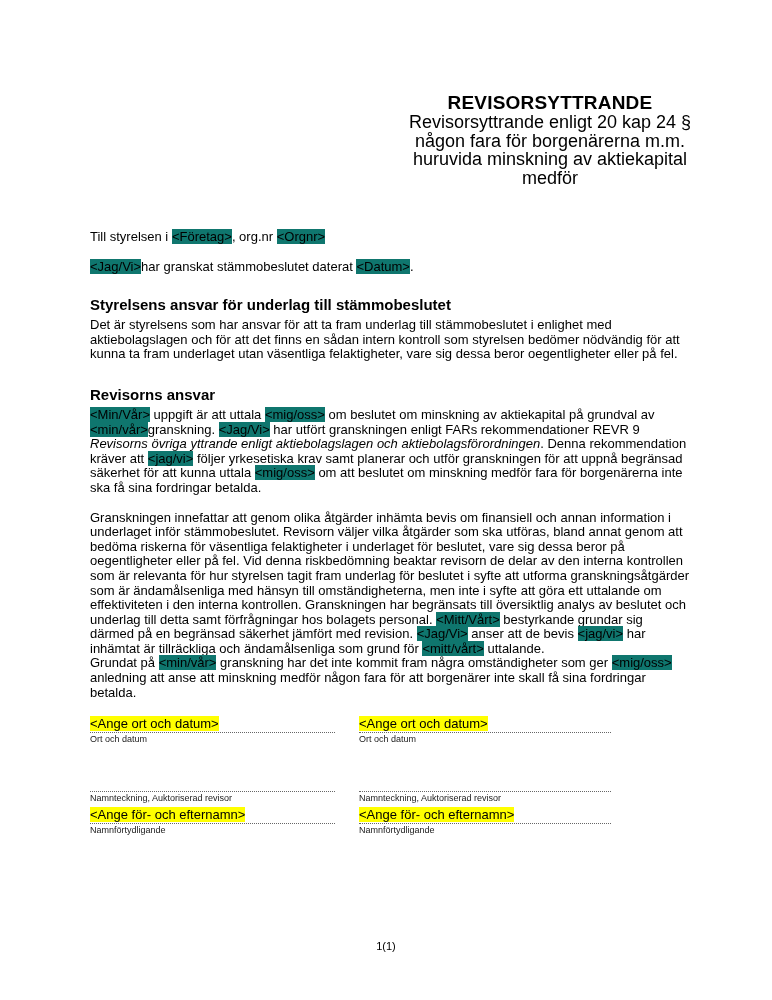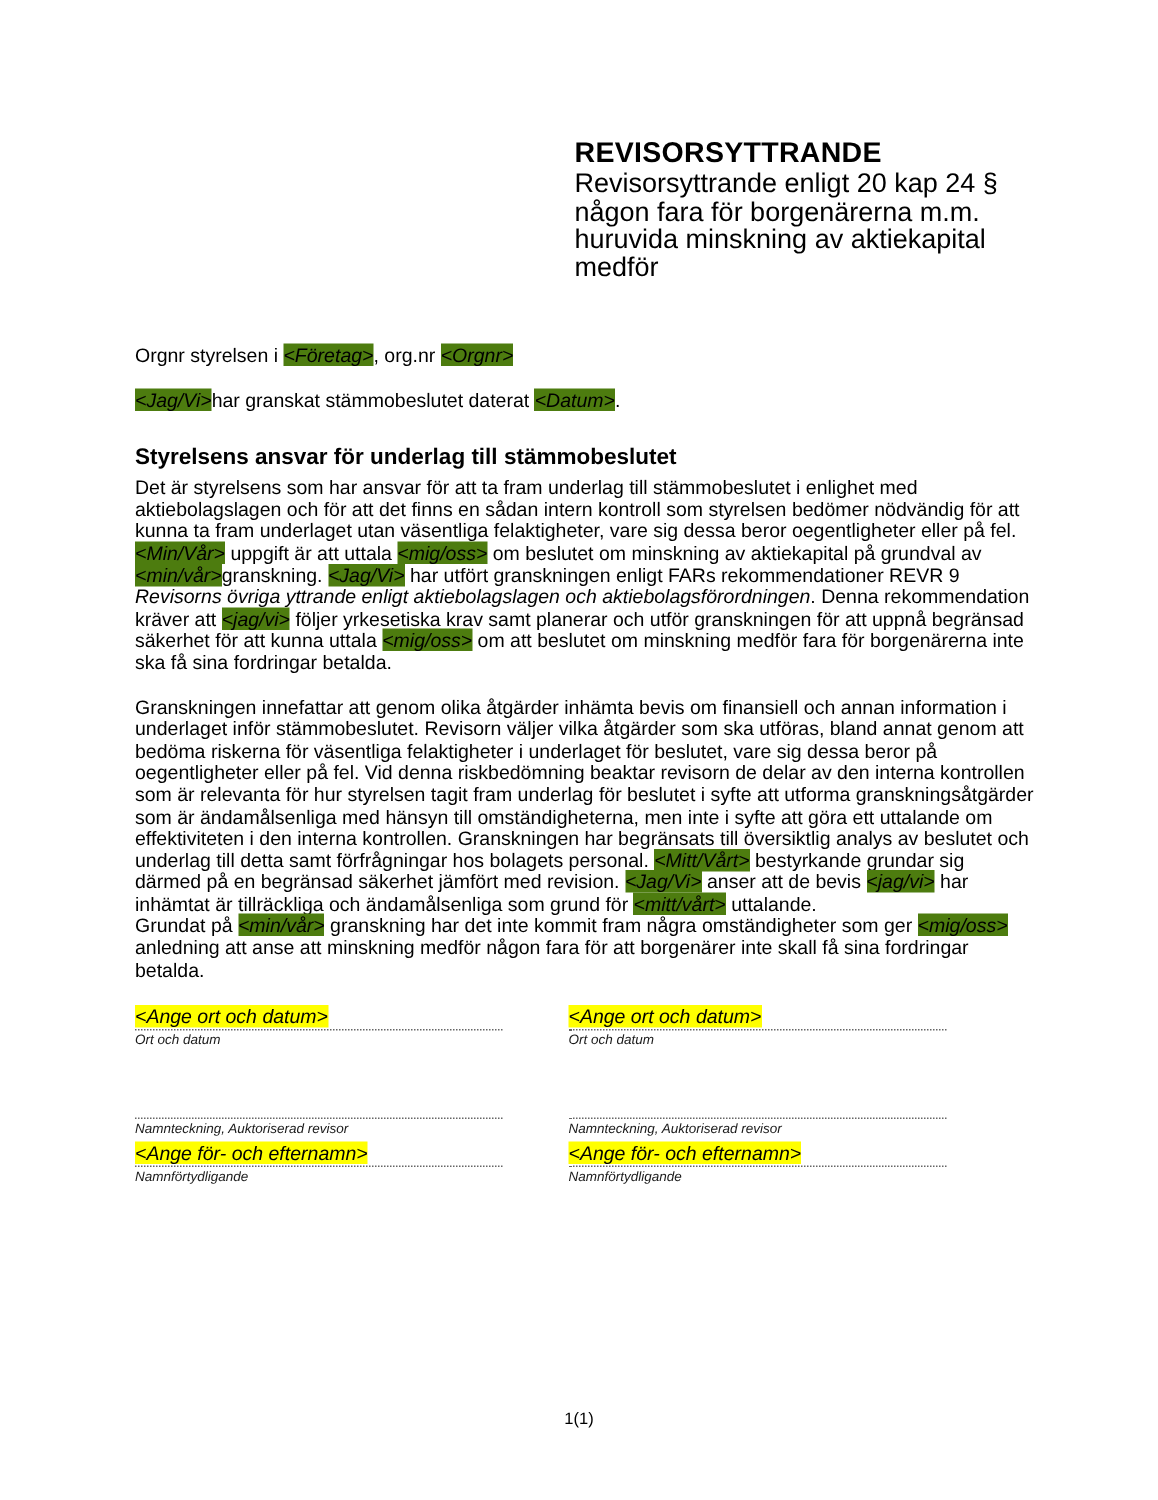--- a/index.html
+++ b/index.html
@@ -7,43 +7,42 @@
     position: relative;
     width: 772px;
     height: 1000px;
     background: #ffffff;
     font-family: "Liberation Sans", sans-serif;
     color: #000000;
     box-sizing: border-box;
     padding: 92px 82px 0 90px;
     overflow: hidden;
   }
-  .hl { background: #4d7c0f; font-style: italic; }
+  .hl { background: #0f766e; }
   .it { font-style: italic; }
 
-  .header-block { margin-left: 293px; width: 334px; }
+  .header-block { margin-left: 293px; width: 334px; text-align: center; }
   .doc-title { font-size: 19px; font-weight: bold; line-height: 21px; letter-spacing: 0.2px; }
   .doc-subtitle { font-size: 18px; line-height: 18.5px; }
 
   .bodytext { font-size: 13px; line-height: 14.6px; margin: 0; }
   .intro-1 { margin-top: 43px; }
   .intro-2 { margin-top: 15px; }
 
   h2.sec-heading { font-size: 15px; line-height: 17px; font-weight: bold; margin: 0; }
   .sec-heading.s1 { margin-top: 22px; margin-bottom: 5px; }
   .sec-heading.s2 { margin-top: 24px; margin-bottom: 5px; }
   .sec-heading.s3 { margin-top: 24px; margin-bottom: 4px; }
   .para-gap { margin-top: 15px; }
 
   .sig-grid {
     margin-top: 16px;
     display: grid;
     grid-template-columns: 245px 252px;
-    column-gap: 44px;
-    font-style: italic;
+    column-gap: 24px;
   }
   .sig-field {
     border-bottom: 1px dotted #666;
     font-size: 13px;
     line-height: 15px;
     min-height: 16px;
   }
   .sig-field .ph { background: #ffff00; }
   .sig-caption {
     font-size: 9px;
@@ -74,26 +73,27 @@
 
   <div class="header-block">
     <div class="doc-title">REVISORSYTTRANDE</div>
     <div class="doc-subtitle">
         <div>Revisorsyttrande enligt 20 kap 24 §</div>
         <div>någon fara för borgenärerna m.m.</div>
         <div>huruvida minskning av aktiekapital medför</div>
       </div>
   </div>
 
-  <p class="bodytext intro-1"><span>Orgnr styrelsen i </span><span class="hl">&lt;Företag&gt;</span><span>, org.nr </span><span class="hl">&lt;Orgnr&gt;</span></p>
+  <p class="bodytext intro-1"><span>Till styrelsen i </span><span class="hl">&lt;Företag&gt;</span><span>, org.nr </span><span class="hl">&lt;Orgnr&gt;</span></p>
   <p class="bodytext intro-2"><span class="hl">&lt;Jag/Vi&gt;</span><span>har granskat stämmobeslutet daterat </span><span class="hl">&lt;Datum&gt;</span><span>.</span></p>
 
   <h2 class="sec-heading s1">Styrelsens ansvar för underlag till stämmobeslutet</h2>
   <p class="bodytext"><span>Det är styrelsens som har ansvar för att ta fram underlag till stämmobeslutet i enlighet med aktiebolagslagen och för att det finns en sådan intern kontroll som styrelsen bedömer nödvändig för att kunna ta fram underlaget utan väsentliga felaktigheter, vare sig dessa beror oegentligheter eller på fel.</span></p>
 
+  <h2 class="sec-heading s2">Revisorns ansvar</h2>
   <p class="bodytext"><span class="hl">&lt;Min/Vår&gt;</span><span> uppgift är att uttala </span><span class="hl">&lt;mig/oss&gt;</span><span> om beslutet om minskning av aktiekapital på grundval av </span><span class="hl">&lt;min/vår&gt;</span><span>granskning. </span><span class="hl">&lt;Jag/Vi&gt;</span><span> har utfört granskningen enligt FARs rekommendationer REVR 9 </span><span class="it">Revisorns övriga yttrande enligt aktiebolagslagen och aktiebolagsförordningen</span><span>. Denna rekommendation kräver att </span><span class="hl">&lt;jag/vi&gt;</span><span> följer yrkesetiska krav samt planerar och utför granskningen för att uppnå begränsad säkerhet för att kunna uttala </span><span class="hl">&lt;mig/oss&gt;</span><span> om att beslutet om minskning medför fara för borgenärerna inte ska få sina fordringar betalda.</span></p>
   <p class="bodytext para-gap"><span>Granskningen innefattar att genom olika åtgärder inhämta bevis om finansiell och annan information i underlaget inför stämmobeslutet. Revisorn väljer vilka åtgärder som ska utföras, bland annat genom att bedöma riskerna för väsentliga felaktigheter i underlaget för beslutet, vare sig dessa beror på oegentligheter eller på fel. Vid denna riskbedömning beaktar revisorn de delar av den interna kontrollen som är relevanta för hur styrelsen tagit fram underlag för beslutet i syfte att utforma granskningsåtgärder som är ändamålsenliga med hänsyn till omständigheterna, men inte i syfte att göra ett uttalande om effektiviteten i den interna kontrollen. Granskningen har begränsats till översiktlig analys av beslutet och underlag till detta samt förfrågningar hos bolagets personal. </span><span class="hl">&lt;Mitt/Vårt&gt;</span><span> bestyrkande grundar sig därmed på en begränsad säkerhet jämfört med revision. </span><span class="hl">&lt;Jag/Vi&gt;</span><span> anser att de bevis </span><span class="hl">&lt;jag/vi&gt;</span><span> har inhämtat är tillräckliga och ändamålsenliga som grund för </span><span class="hl">&lt;mitt/vårt&gt;</span><span> uttalande.</span></p>
 
   <p class="bodytext"><span>Grundat på </span><span class="hl">&lt;min/vår&gt;</span><span> granskning har det inte kommit fram några omständigheter som ger </span><span class="hl">&lt;mig/oss&gt;</span><span> anledning att anse att minskning medför någon fara för att borgenärer inte skall få sina fordringar betalda.</span></p>
 
   <div class="sig-grid">
     <div>
       <div class="sig-field">
         <span class="ph">&lt;Ange ort och datum&gt;</span>
       </div>

